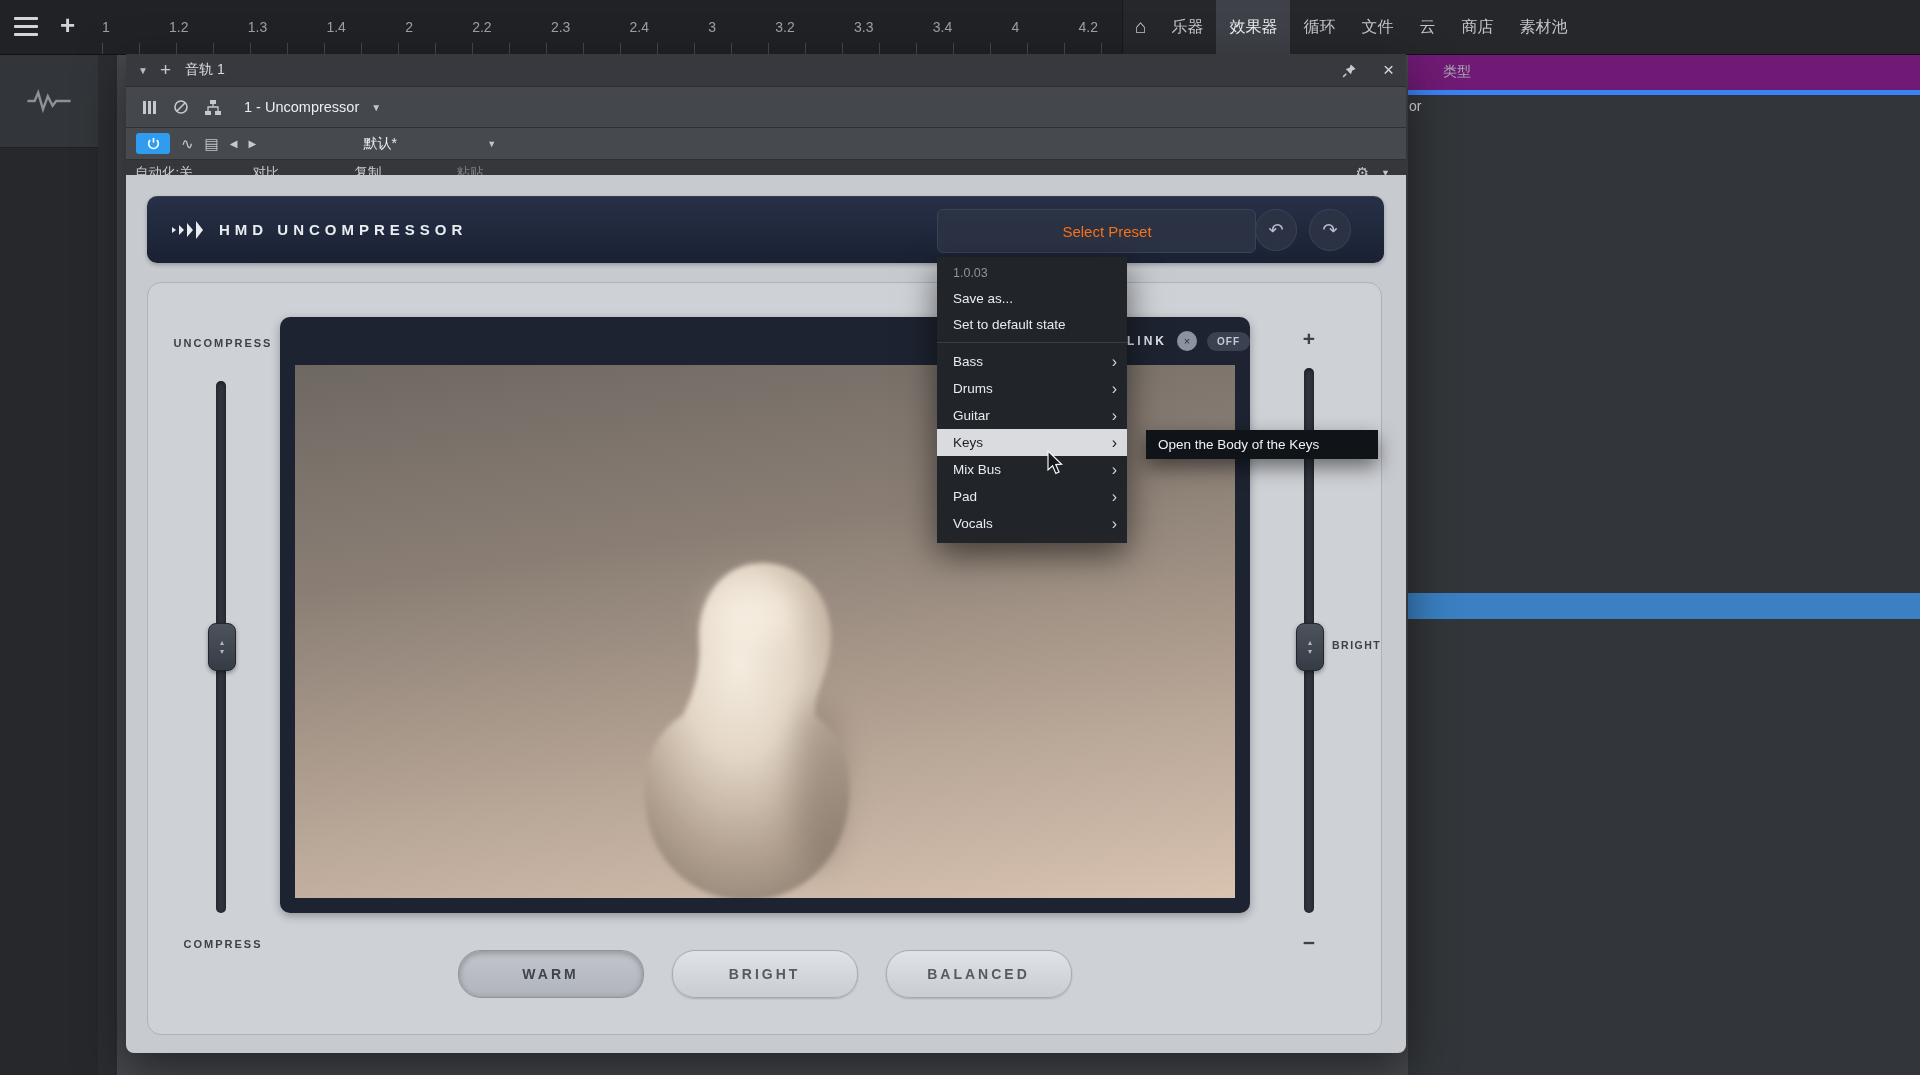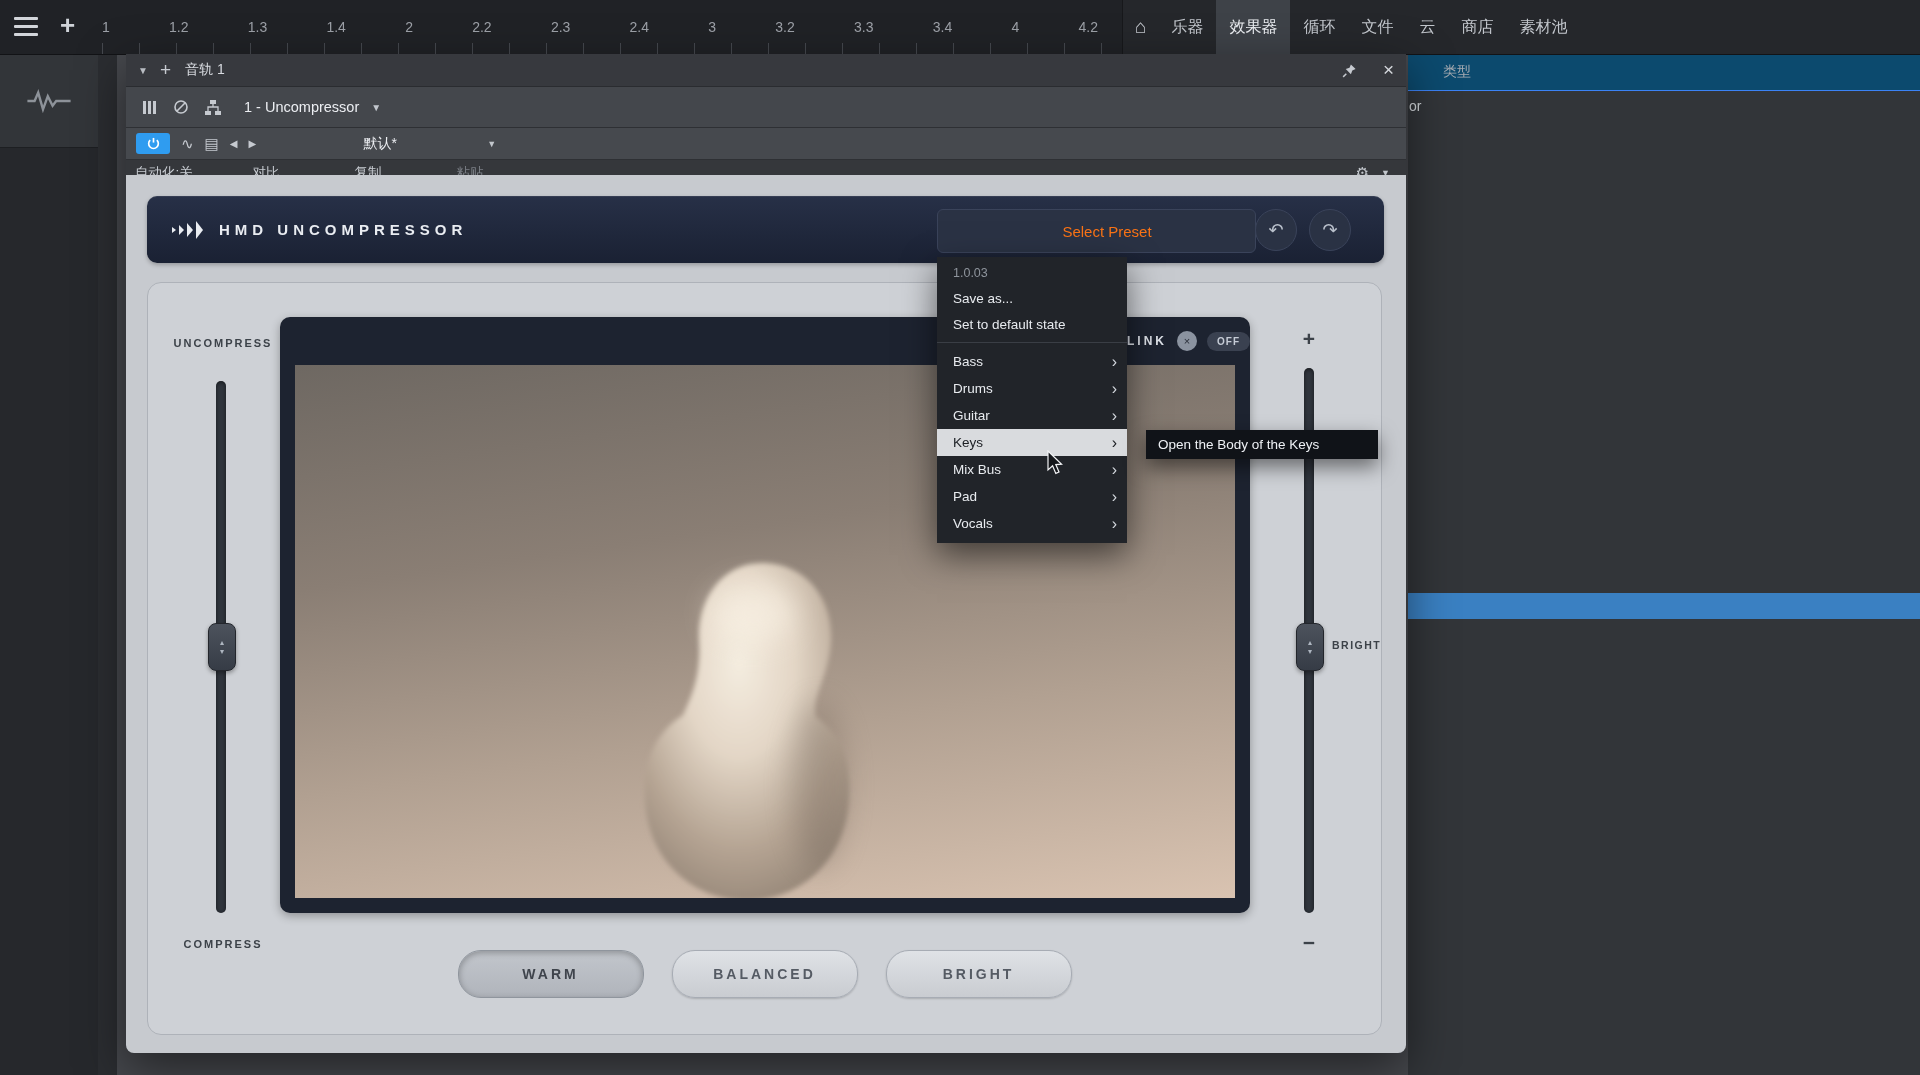--- a/index.html
+++ b/index.html
@@ -21,21 +21,21 @@
   .tab.active{background:#3e4248;color:#ebedf1;}
   .home-tab{display:flex;align-items:center;padding:0 12px;font-size:19px;color:#c3c7cd;cursor:pointer;}
 
   
   .left-sidebar{position:absolute;left:0;top:54px;width:98px;height:1021px;background:#26282c;}
   .wave-box{position:absolute;left:0;top:0;width:98px;height:93px;background:#323539;border-bottom:1px solid #1d1f22;display:flex;align-items:center;justify-content:center;}
   .track-gutter{position:absolute;left:98px;top:54px;width:19px;height:1021px;background:#2b2d31;}
 
   
   .right-panel{position:absolute;left:1408px;top:54px;width:512px;height:1021px;background:#323539;}
-  .panel-header{height:36px;background:#0c4a6e;border-bottom:1px solid #3b82f6;display:flex;align-items:center;padding-left:35px;font-size:14px;color:#a6abb2;}
+  .panel-header{height:36px;background:#701a75;border-bottom:5px solid #3b82f6;display:flex;align-items:center;padding-left:35px;font-size:14px;color:#a6abb2;}
   .partial-item{position:absolute;left:1px;top:44px;font-size:14px;color:#d6dade;}
   .selection-row{position:absolute;left:0;top:539px;width:512px;height:26px;}
 
   
   .plugin-window{position:absolute;left:126px;top:54px;width:1280px;height:999px;z-index:10;
     box-shadow:0 16px 48px rgba(0,0,0,.5);border-radius:0 0 8px 8px;}
   .win-row{display:flex;align-items:center;color:#d8dbe0;}
   .win-title{height:32px;background:#37393e;border-bottom:1px solid #2a2c30;padding:0 12px;font-size:14px;}
   .win-caret{font-size:10px;color:#b8bcc2;margin-right:12px;cursor:pointer;}
   .win-add{font-size:19px;color:#c6cad0;margin-right:14px;cursor:pointer;line-height:0;}
@@ -347,25 +347,25 @@
         <div class="minus-btn">−</div>
         <div class="output-label">BRIGHT</div>
 
         <div class="modes">
 
             <div class="mode-btn active">
               <span>WARM</span>
             </div>
 
             <div class="mode-btn">
+              <span>BRIGHT</span>
+            </div>
+
+            <div class="mode-btn">
               <span>BALANCED</span>
-            </div>
-
-            <div class="mode-btn">
-              <span>BRIGHT</span>
             </div>
           </div>
 
       </div>
     </div>
   </div>
 
   <div class="preset-menu">
     <div class="menu-version">1.0.03</div>
     <div>

